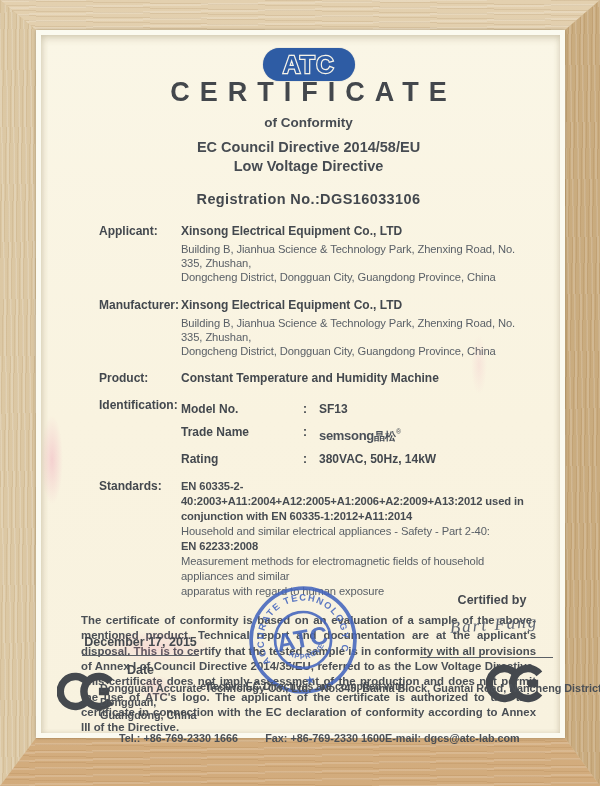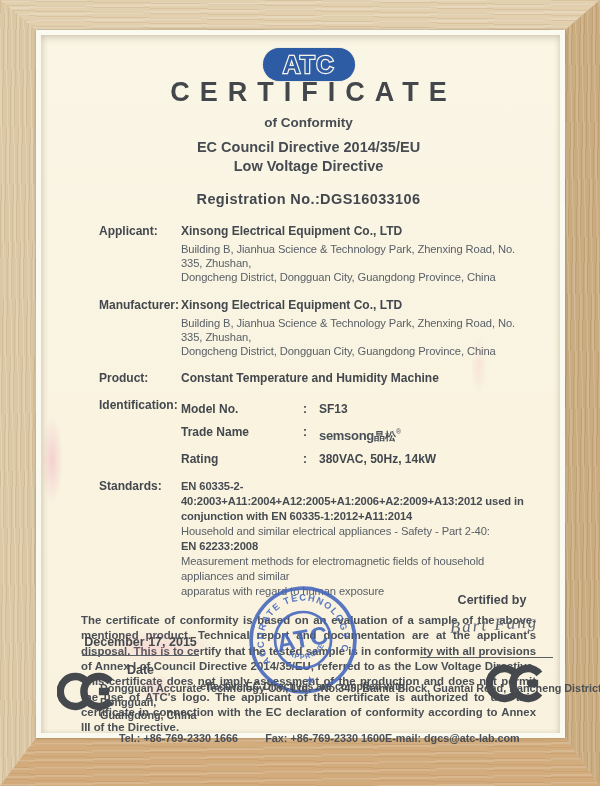--- a/index.html
+++ b/index.html
@@ -90,21 +90,21 @@
   <div class="content">
 
     <div class="hdr">
       <div class="logo-pill">
         <svg width="92" height="33" viewBox="0 0 92 33">
           <text x="46" y="25" text-anchor="middle" font-size="24" font-weight="bold" fill="#2e5ca4" stroke="#f6f3e8" stroke-width="2.4" paint-order="stroke" letter-spacing="1.5">ATC</text>
         </svg>
       </div>
       <div class="cert-title">CERTIFICATE</div>
       <div class="of-conf">of Conformity</div>
-      <div class="dir1">EC Council Directive 2014/35/EU</div>
+      <div class="dir1">EC Council Directive 2014/58/EU</div>
       <div class="dir2">Low Voltage Directive</div>
       <div class="reg">Registration No.:DGS16033106</div>
     </div>
 
     <div class="fields">
 
       <div class="frow">
         <div class="flabel">Applicant:</div>
         <div>
           <div class="fname">Xinsong Electrical Equipment Co., LTD</div>

